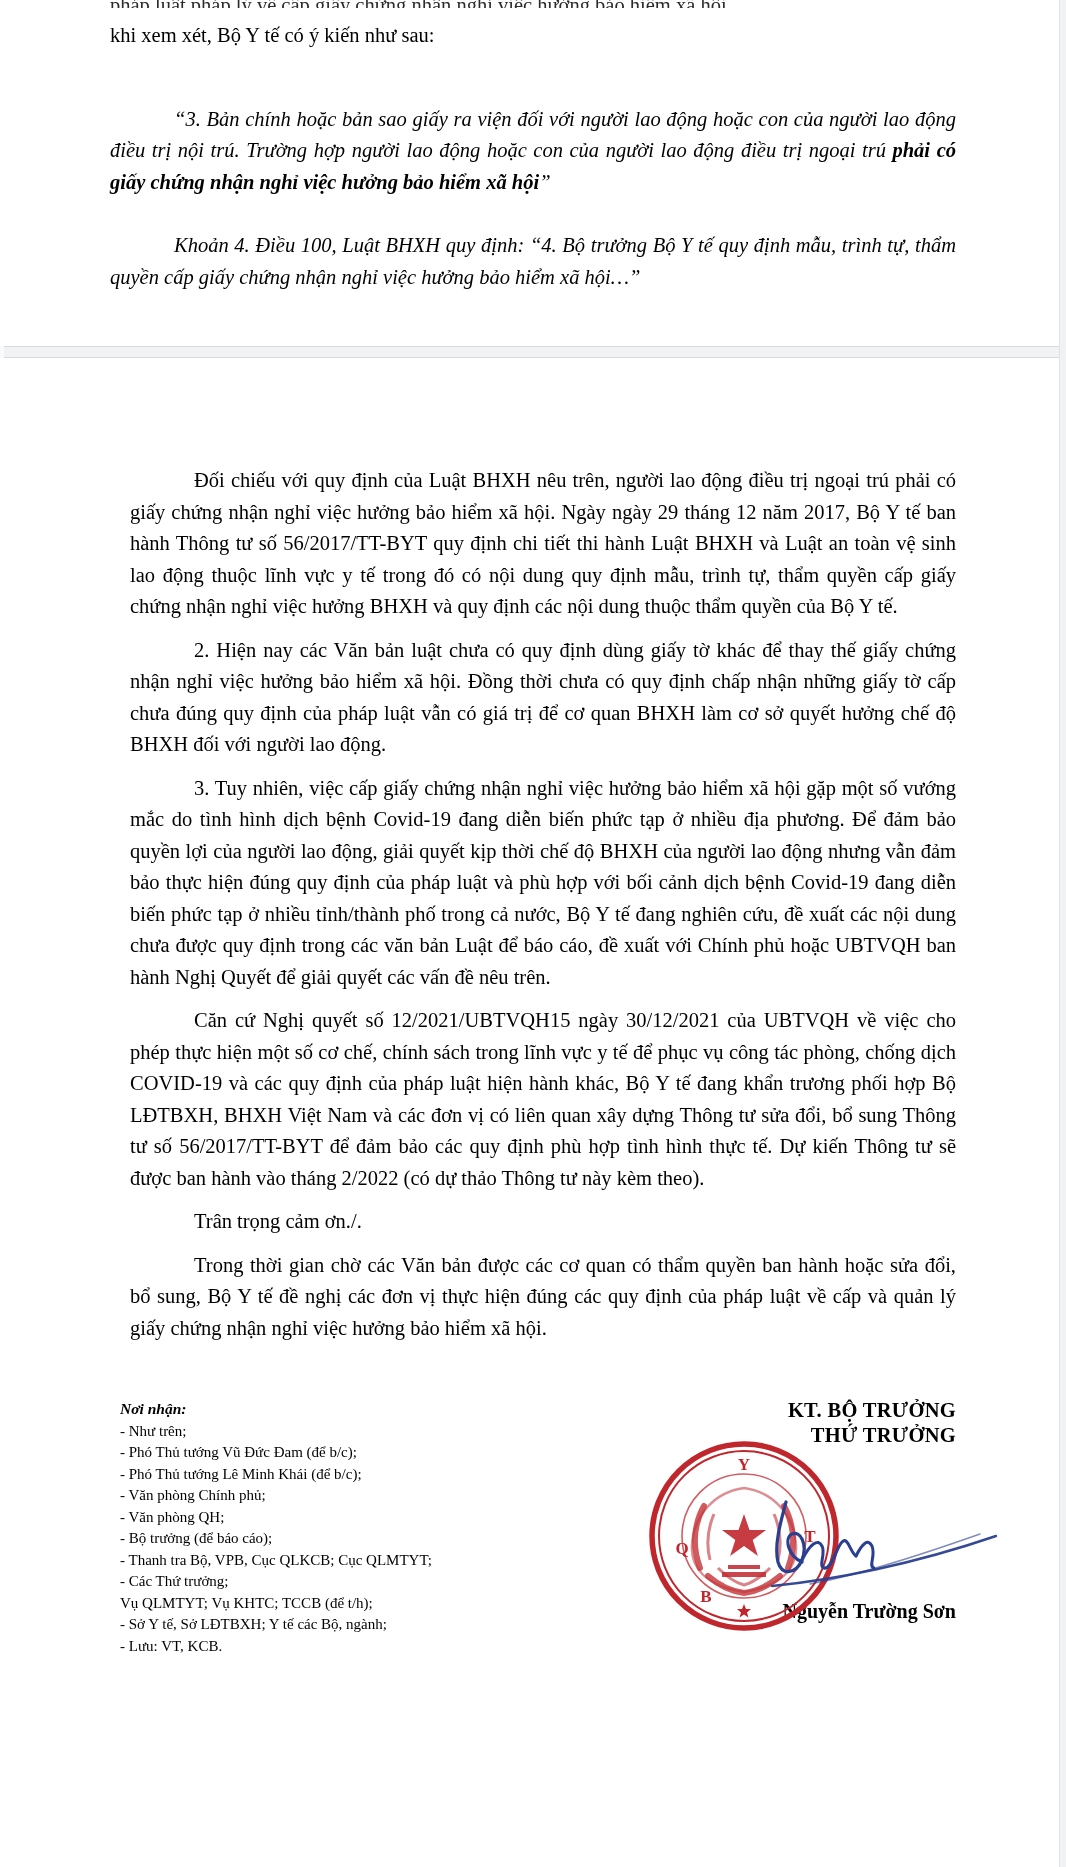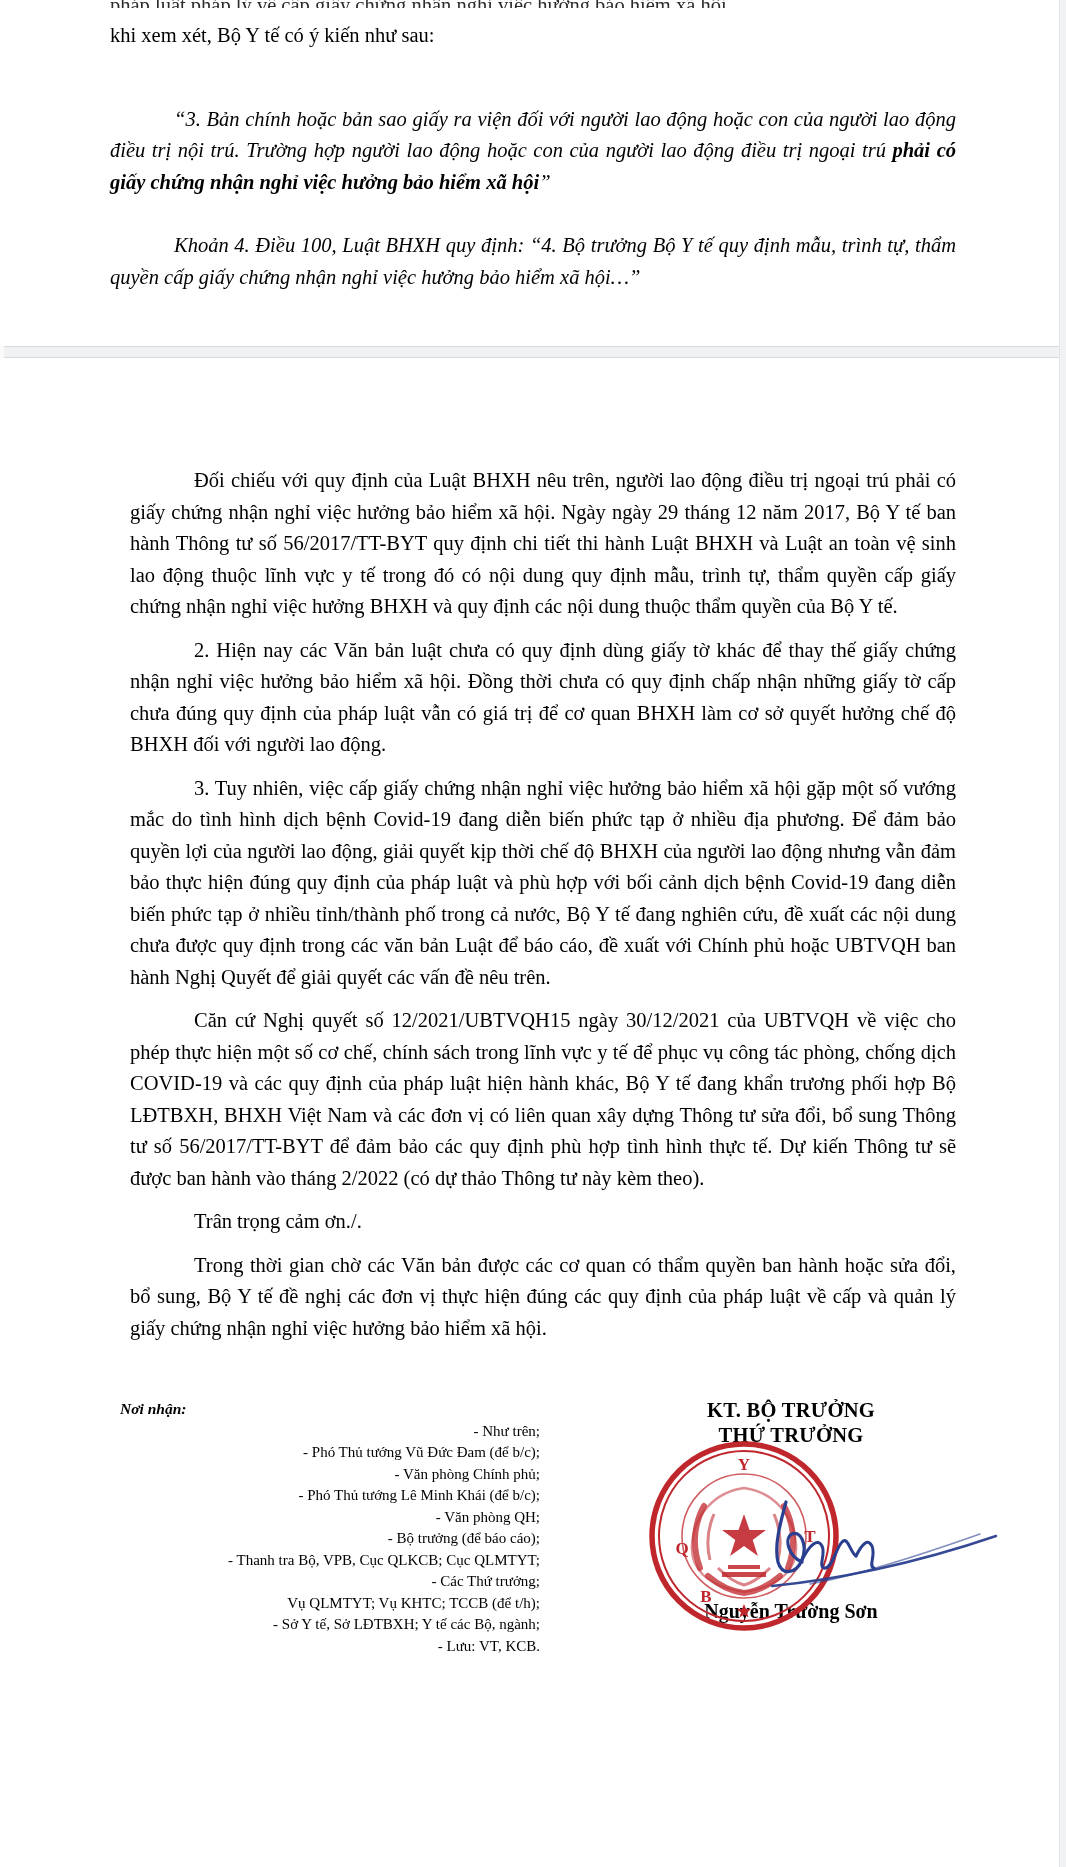--- a/index.html
+++ b/index.html
@@ -109,28 +109,28 @@
     width: 420px;
     font-size: 15px;
     line-height: 21.5px;
   }
   .recipients .head {
     font-weight: bold;
     font-style: italic;
     font-size: 15.5px;
     margin-bottom: 1px;
   }
-  .recipients .r-item { white-space: nowrap; text-align: right; }
+  .recipients .r-item { white-space: nowrap; }
 
   .signature {
     position: absolute;
     right: 12px;
     top: 0;
     width: 330px;
-    text-align: center;
+    text-align: right;
   }
   .signature .title-1,
   .signature .title-2 {
     font-weight: bold;
     font-size: 20.5px;
     line-height: 25px;
     letter-spacing: 0.3px;
   }
   .signature .signer {
     font-weight: bold;
@@ -204,22 +204,22 @@
     <p class="indent-lg">Trân trọng cảm ơn./.</p>
 
     <p class="indent-lg">Trong thời gian chờ các Văn bản được các cơ quan có thẩm quyền ban hành hoặc sửa đổi, bổ sung, Bộ Y tế đề nghị các đơn vị thực hiện đúng các quy định của pháp luật về cấp và quản lý giấy chứng nhận nghỉ việc hưởng bảo hiểm xã hội.</p>
 
     <div class="footer">
 
       <div class="recipients">
         <div class="head">Nơi nhận:</div>
         <div class="r-item">- Như trên;</div>
         <div class="r-item">- Phó Thủ tướng Vũ Đức Đam (để b/c);</div>
+        <div class="r-item">- Phó Thủ tướng Lê Minh Khái (để b/c);</div>
         <div class="r-item">- Văn phòng Chính phủ;</div>
-        <div class="r-item">- Phó Thủ tướng Lê Minh Khái (để b/c);</div>
         <div class="r-item">- Văn phòng QH;</div>
         <div class="r-item">- Bộ trưởng (để báo cáo);</div>
         <div class="r-item">- Thanh tra Bộ, VPB, Cục QLKCB; Cục QLMTYT;</div>
         <div class="r-item">- Các Thứ trưởng;</div>
         <div class="r-item">Vụ QLMTYT; Vụ KHTC; TCCB (để t/h);</div>
         <div class="r-item">- Sở Y tế, Sở LĐTBXH; Y tế các Bộ, ngành;</div>
         <div class="r-item">- Lưu: VT, KCB.</div>
       </div>
 
       <div class="signature">

